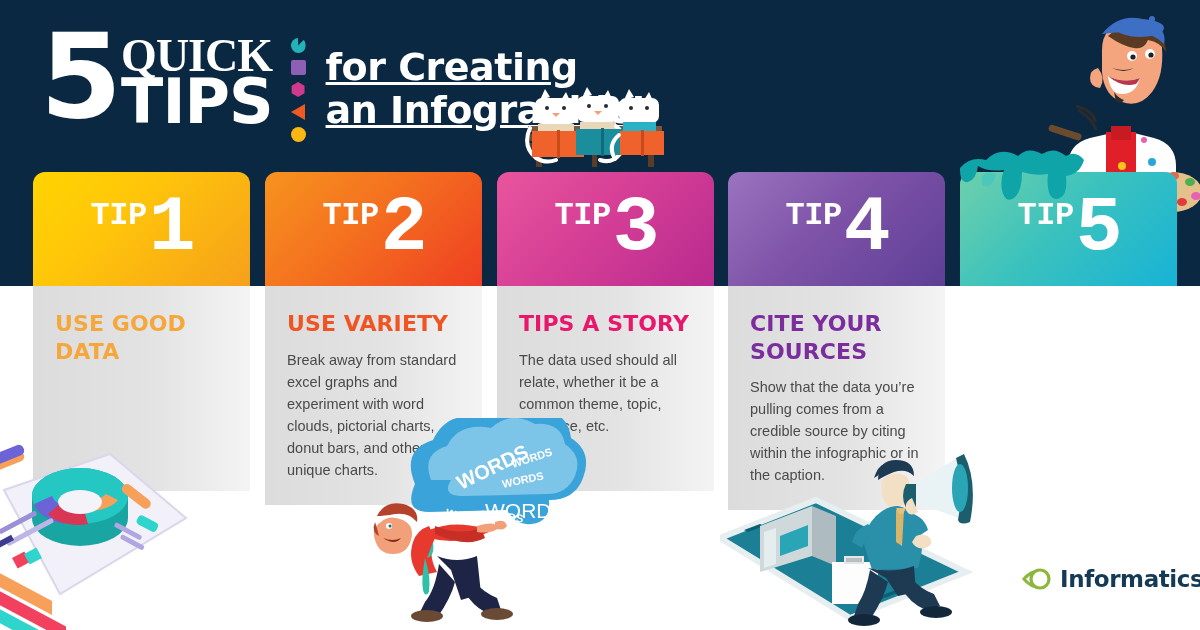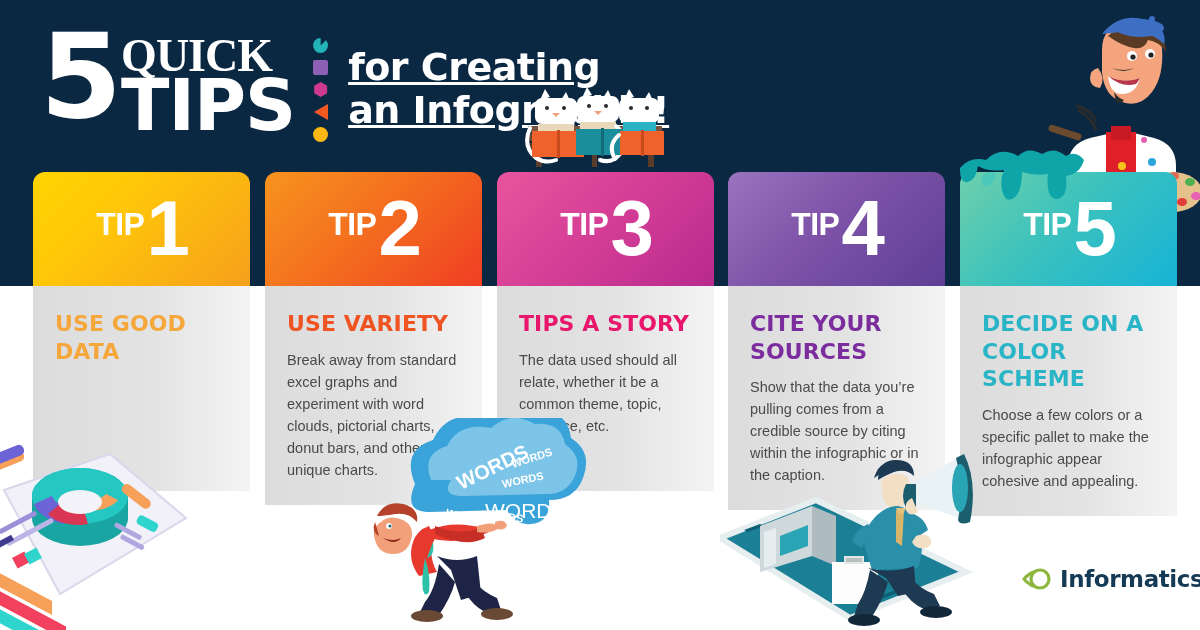--- a/index.html
+++ b/index.html
@@ -13,21 +13,21 @@
   
   .topband{position:absolute;left:0;top:0;width:1200px;height:286px;background:#0b2843;}
 
   
   .headline{position:absolute;left:40px;top:26px;display:flex;align-items:flex-start;}
   .big5{font-size:118px;line-height:0.93;font-weight:bold;color:#fff;letter-spacing:-5px;
         font-family:"DejaVu Sans","Liberation Sans",sans-serif;margin-top:-4px;}
   .quicktips{margin-left:4px;margin-top:8px;}
   .quicktips .q{font-size:46px;line-height:0.94;font-weight:bold;color:#fff;letter-spacing:-1px;
         font-family:Liberation Serif, serif;}
-  .quicktips .t{font-size:71px;line-height:0.94;font-weight:bold;color:#fff;letter-spacing:-1px;
+  .quicktips .t{font-size:62px;line-height:0.94;font-weight:bold;color:#fff;letter-spacing:-1px;
         font-family:"DejaVu Sans","Liberation Sans",sans-serif;margin-top:-4px;}
 
   .shapecol{margin-left:18px;margin-top:12px;display:flex;flex-direction:column;
             align-items:center;gap:7px;}
   .shp{width:15px;height:15px;}
   .shp.pie{background:#22b4b9;border-radius:50%;
            clip-path:polygon(50% 50%,100% 0,100% 100%,0 100%,0 0,50% 0);}
   .shp.square{background:#8e60b5;border-radius:2px;}
   .shp.hex{background:#cf3a8e;clip-path:polygon(50% 0,93% 25%,93% 75%,50% 100%,7% 75%,7% 25%);}
   .shp.tri{width:0;height:0;border-top:8px solid transparent;border-bottom:8px solid transparent;
@@ -35,22 +35,22 @@
   .shp.circle{background:#fbb713;border-radius:50%;}
 
   .subhead{margin-left:20px;margin-top:20px;}
   .subhead div{font-size:38px;line-height:1.12;font-weight:bold;color:#fff;letter-spacing:-0.5px;
        font-family:"DejaVu Sans","Liberation Sans",sans-serif;text-decoration:underline;}
 
   
   .card{position:absolute;top:172px;width:217px;}
   .card .head{height:114px;border-radius:12px 12px 0 0;position:relative;overflow:hidden;
               display:flex;align-items:center;justify-content:center;}
-  .card .headinner{display:flex;align-items:center;color:#fff;
-      font-family:Liberation Sans, sans-serif;}
+  .card .headinner{display:flex;align-items:flex-start;color:#fff;
+      font-family:Liberation Mono, monospace;}
   .card .tipword{font-size:32px;font-weight:bold;letter-spacing:-0.5px;padding-bottom:9px;}
   .card .tipnum{font-size:78px;font-weight:bold;line-height:0.82;letter-spacing:-3px;margin-left:2px;}
   .card .body{background:linear-gradient(to right,#dcdcdd 0%,#e3e3e4 55%,#f4f4f5 100%);
               min-height:205px;padding:24px 22px 24px 22px;box-sizing:border-box;}
   .card .title{font-size:22px;font-weight:bold;line-height:1.25;letter-spacing:0.1px;
                font-family:"DejaVu Sans","Liberation Sans",sans-serif;}
   .card .desc{margin-top:11px;font-size:14.5px;line-height:1.52;color:#4a4a4a;}
 
   .c1{left:33px;} .c2{left:265px;} .c3{left:497px;} .c4{left:728px;} .c5{left:960px;}
 
@@ -249,24 +249,20 @@
       <div class="desc">Show that the data you’re pulling comes from a credible source by citing within the infographic or in the caption.</div>
     </div>
   </div>
 
   <div class="card c5">
     <div class="head h5g">
       <div class="headinner">
         <span class="tipword">TIP</span>
         <span class="tipnum">5</span>
       </div>
-    </div>
-    <div class="body">
-      <div class="title" style="color:#2ab5c7">DECIDE ON A COLOR SCHEME</div>
-      <div class="desc">Choose a few colors or a specific pallet to make the infographic appear cohesive and appealing.</div>
     </div>
   </div>
 
   <svg class="drip" viewBox="0 0 217 80">
     <path d="M0 18 q10 -12 26 -8 q14 -14 32 -4 q10 -10 24 -2 q12 -8 24 2 q10 -6 18 4
              q-4 14 -18 16 q2 18 -6 22 q-10 4 -12 -10 q-1 -8 0 -14 q-14 2 -26 -2
              q0 20 -8 26 q-9 6 -12 -8 q-2 -10 2 -20 q-16 2 -26 -4 q-2 14 -10 16
              q-8 2 -8 -12z" fill="#0fa5a8"></path>
     <path d="M22 26 q6 -6 14 -2 q-2 10 -8 12 q-8 2 -6 -10z" fill="#3fc4c2" opacity="0.65"></path>
   </svg>

